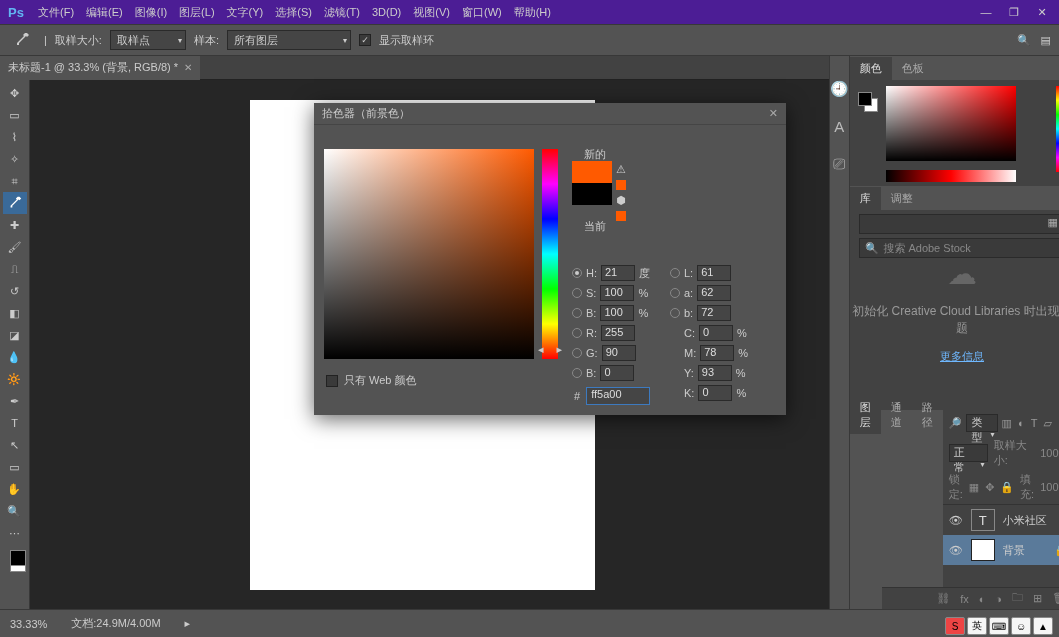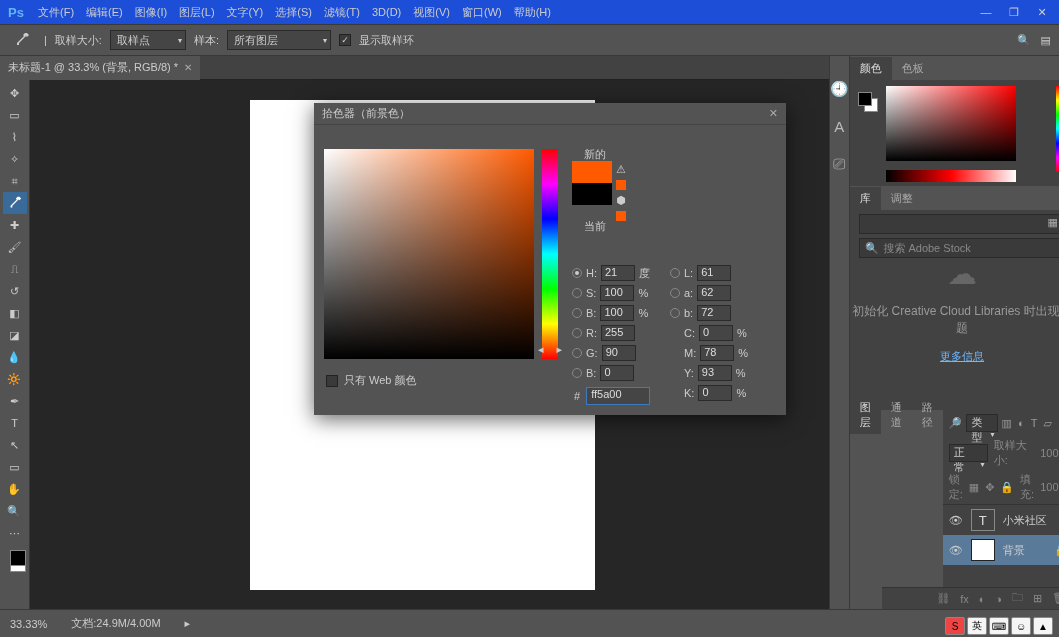--- a/index.html
+++ b/index.html
@@ -1,17 +1,17 @@
 <!DOCTYPE html>
 <html><head>
 <meta charset="utf-8">
 <style>
 * { margin:0; padding:0; box-sizing:border-box; font-family:"Microsoft YaHei",Arial,sans-serif; font-size:11px; user-select:none; }
 body { width:1059px; height:637px; background:#535353; overflow:hidden; position:relative; }
-.menubar { height:24px; background:#1d4ed8; display:flex; align-items:center; color:#ccc; }
+.menubar { height:24px; background:#4c1d95; display:flex; align-items:center; color:#ccc; }
 .ps-logo { width:32px; height:24px; display:flex; align-items:center; justify-content:center; font-weight:bold; color:#62b5f2; font-size:13px; }
 .menu-item { padding:0 6px; height:24px; display:flex; align-items:center; cursor:default; }
 .win-controls { margin-left:auto; display:flex; gap:14px; padding-right:10px; color:#ccc; }
 .win-btn { width:14px; text-align:center; }
 .options-bar { height:32px; background:#535353; display:flex; align-items:center; color:#ccc; padding:0 8px; border-top:1px solid #383838; border-bottom:1px solid #383838; gap:8px; }
 .tool-icon { width:28px; height:22px; display:flex; align-items:center; justify-content:center; }
 .dropdown { height:20px; background:#454545; border:1px solid #2a2a2a; padding:0 18px 0 6px; display:flex; align-items:center; position:relative; color:#ccc; }
 .dropdown::after { content:"▾"; position:absolute; right:3px; font-size:8px; }
 .opt-lbl { color:#ccc; }
 .chk { width:12px; height:12px; background:#3a3a3a; border:1px solid #222; display:inline-flex; align-items:center; justify-content:center; font-size:9px; color:#ccc; }
@@ -119,21 +119,21 @@
 <div class="options-bar">
   <div class="tool-icon">
     <svg width="18" height="18" viewBox="0 0 18 18">
         <path d="M14 2l2 2-2 2-1-1-7 7v2H4v-2l7-7-1-1 2-2z" fill="#ccc"></path>
       </svg>
   </div>
   <span>|</span>
   <span class="opt-lbl">取样大小:</span>
   <div class="dropdown" style="width:76px">取样点</div>
   <span class="opt-lbl">样本:</span>
-  <div class="dropdown" style="width:104px">所有图层</div>
+  <div class="dropdown" style="width:124px">所有图层</div>
   <span class="chk">✓</span>
   <span class="opt-lbl">显示取样环</span>
   <div class="opt-search">
     <span>🔍</span>
     <span>▤</span>
   </div>
 </div>
 
 <div class="tabbar">
   <div class="doctab">

